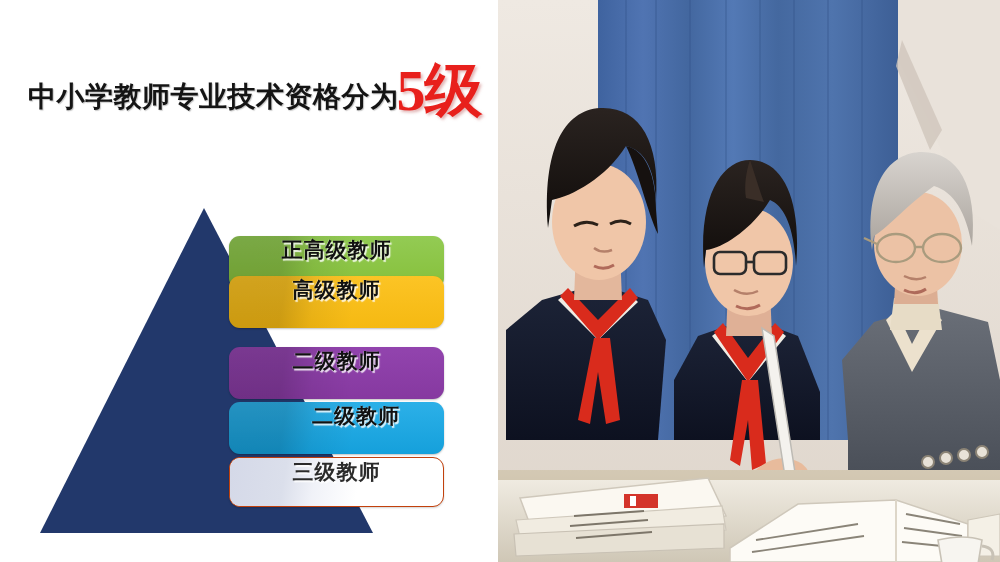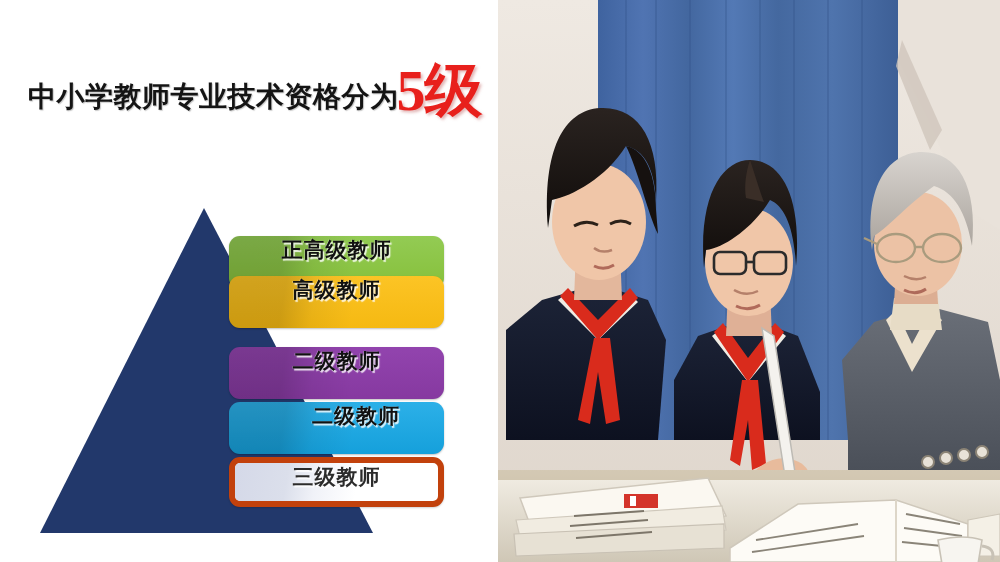--- a/index.html
+++ b/index.html
@@ -103,21 +103,21 @@
                  -0.5px -0.5px 0 rgba(255,255,255,0.5);
     white-space: nowrap;
   }
   #bar-0 { top: 236px; height: 53px; background: #8dc63f; background-image: linear-gradient(#93cb54,#86c03a); box-shadow: 0 1px 2px rgba(0,0,0,0.25); }
   #bar-1 { top: 276px; height: 52px; background: #fbc01c; background-image: linear-gradient(#fcc425,#f5b912); box-shadow: 0 1px 2px rgba(0,0,0,0.25); }
   #bar-2 { top: 347px; height: 52px; background: #8b3fa8; background-image: linear-gradient(#9244ae,#8639a0); box-shadow: 0 1px 2px rgba(0,0,0,0.25); }
   #bar-3 { top: 402px; height: 52px; background: #22a7e0; background-image: linear-gradient(#2cb0e8,#15a0db); box-shadow: 0 1px 2px rgba(0,0,0,0.25); padding-left: 39px; }
   #bar-4 {
     top: 457px; height: 50px;
     background: #ffffff;
-    border: 6px solid #c2410c;
+    border: 1px solid #c2410c;
     box-shadow: 0 1px 2px rgba(0,0,0,0.18);
   }
   #bar-4 .bar-shade {
     background: linear-gradient(100deg,
        rgba(205,210,228,0.85) 0%,
        rgba(210,215,230,0.80) 26%,
        rgba(228,231,242,0.55) 40%,
        rgba(255,255,255,0.0) 60%);
   }
   #bar-4 .bar-label { color: #2b2b2b; }

